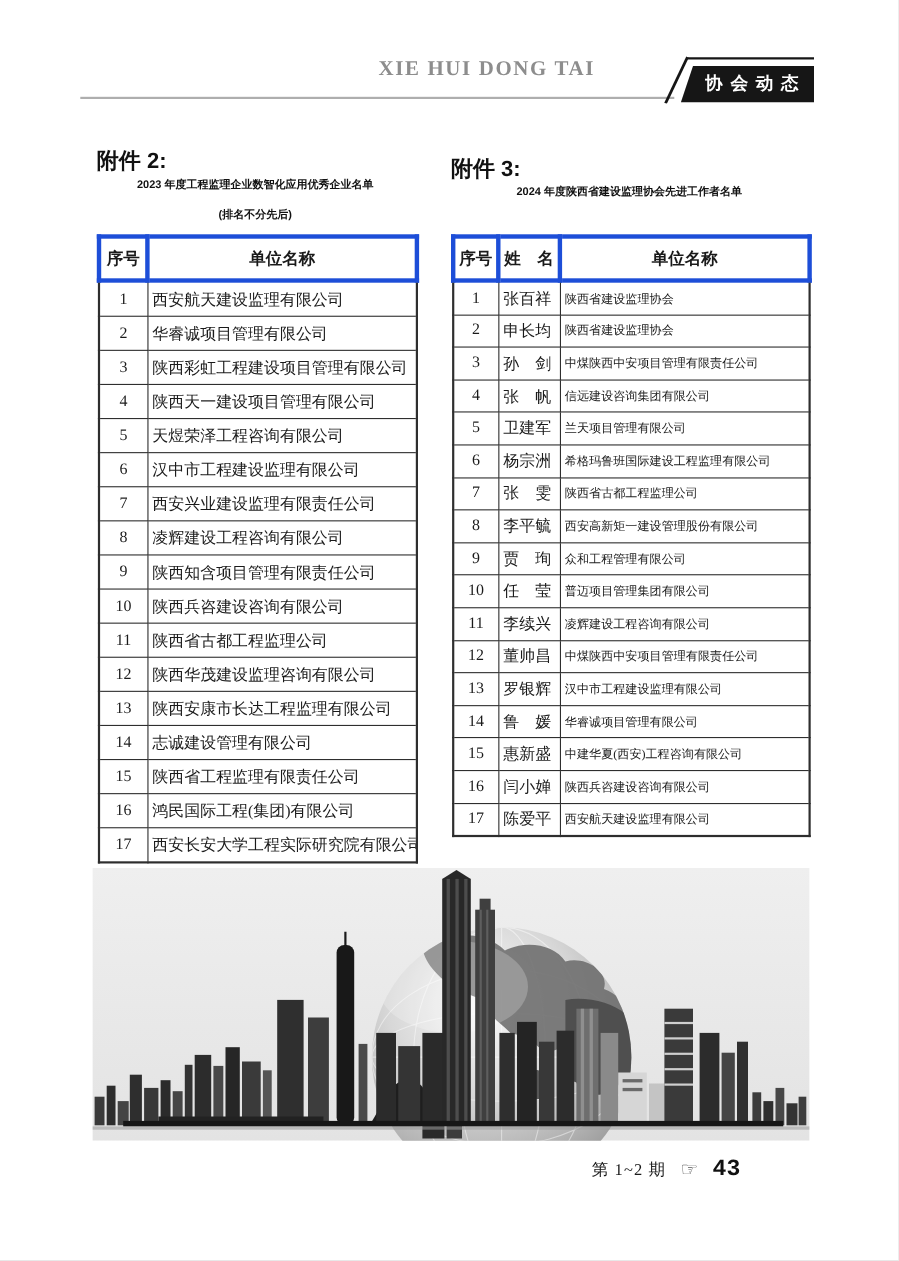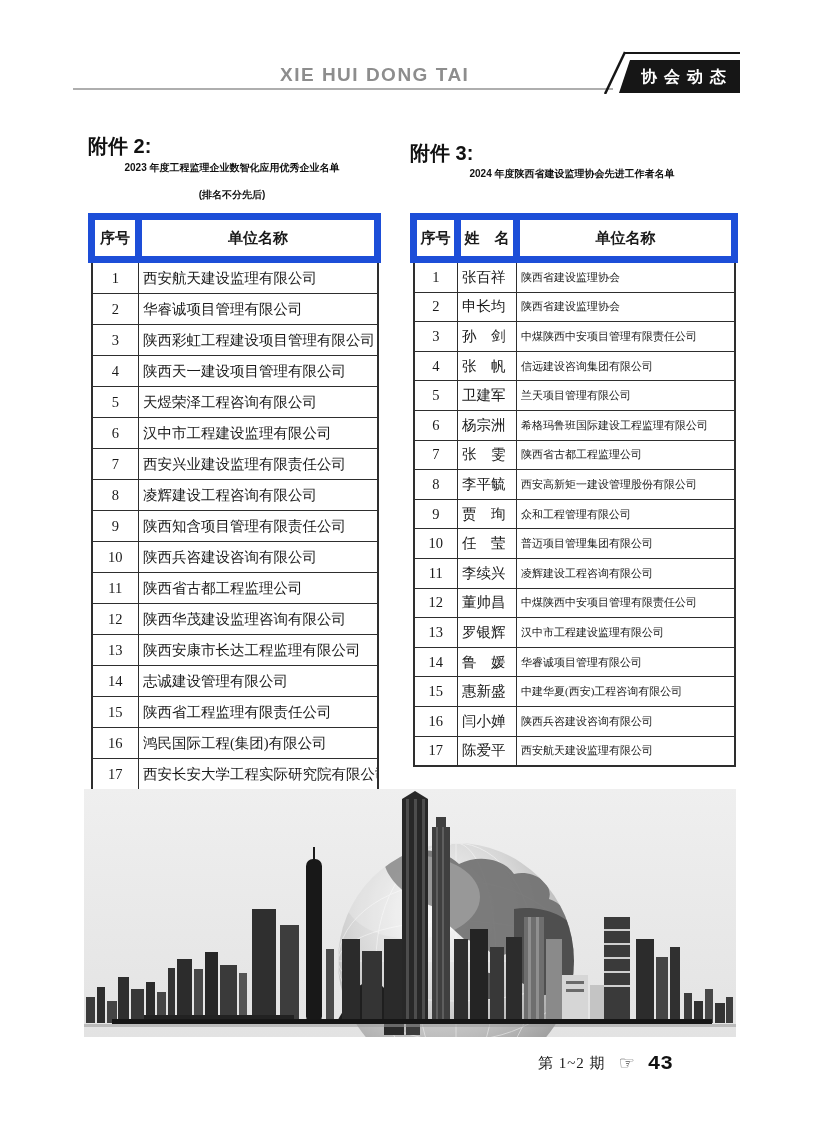--- a/index.html
+++ b/index.html
@@ -1,22 +1,22 @@
 <!DOCTYPE html>
 <html><head>
 <meta charset="utf-8">
 <style>
   html,body{margin:0;padding:0;background:#d9d9d9;}
   .page{position:relative;width:817px;height:1146px;background:#ffffff;overflow:hidden;
         font-family:"Liberation Serif","DejaVu Serif",serif;color:#1a1a1a;}
 
   
   .hdr-rule{position:absolute;left:73px;top:88px;width:540px;height:2px;background:#aeaeae;}
-  .wordmark{position:absolute;left:280px;top:64px;width:325px;text-align:left;
-            font-family:Liberation Sans, sans-serif;font-weight:bold;
+  .wordmark{position:absolute;left:280px;top:52px;width:325px;text-align:center;
+            font-family:Liberation Serif, serif;font-weight:bold;
             font-size:19px;letter-spacing:1.5px;color:#8d8d8d;}
   .banner-svg{position:absolute;left:592px;top:50px;}
   .banner-text{position:absolute;left:630px;top:60px;width:108px;height:33px;line-height:33px;
                text-align:center;padding-left:6px;box-sizing:border-box;
                font-family:"Liberation Sans","DejaVu Sans",sans-serif;font-weight:bold;
                font-size:16px;letter-spacing:7px;color:#ffffff;}
 
   
   .attach-label{position:absolute;font-family:"Liberation Sans","DejaVu Sans",sans-serif;
                 font-weight:bold;font-size:20px;color:#111;}
@@ -25,21 +25,21 @@
   .lbl-2{left:88px;top:133px;}
   .ttl-2{left:76px;top:161px;width:312px;}
   .sub-2{left:76px;top:188px;width:312px;}
   .lbl-3{left:410px;top:140px;}
   .ttl-3{left:404px;top:167px;width:336px;}
 
   
   table.tbl{position:absolute;border-collapse:collapse;table-layout:fixed;
             background:#fff;border:2px solid #2e2e2e;}
   .tbl th{font-family:"Liberation Sans","DejaVu Sans",sans-serif;font-weight:bold;
-          font-size:15px;height:36px;text-align:center;border:7px solid #1d4ed8;padding:0;}
+          font-size:15px;height:36px;text-align:center;border:4px solid #1d4ed8;padding:0;}
   .tbl td{font-family:"Liberation Serif","DejaVu Serif",serif;font-size:14.5px;
           border:1px solid #2e2e2e;padding:0 0 0 4px;white-space:nowrap;overflow:hidden;}
   .tbl td:first-child{text-align:center;padding:0;}
   .tbl-left{left:88px;top:213px;width:293px;}
   .tbl-left th:first-child{width:40px;}
   .tbl-left td{height:30px;}
   .tbl-right{left:410px;top:213px;width:328px;}
   .tbl-right th:nth-child(1){width:37px;}
   .tbl-right th:nth-child(2){width:52px;}
   .tbl-right td{height:28.6px;}

